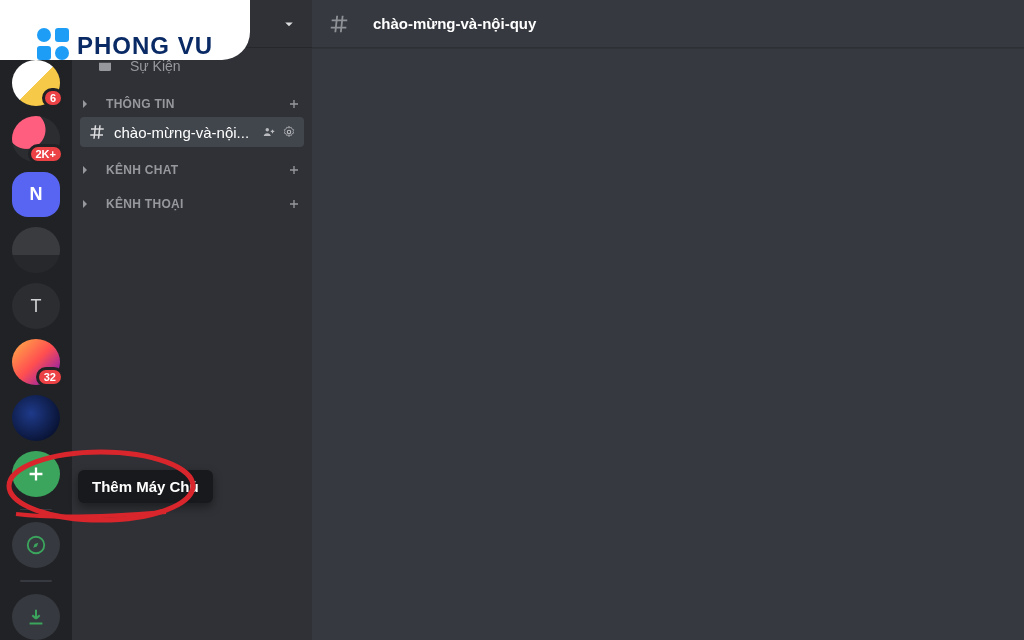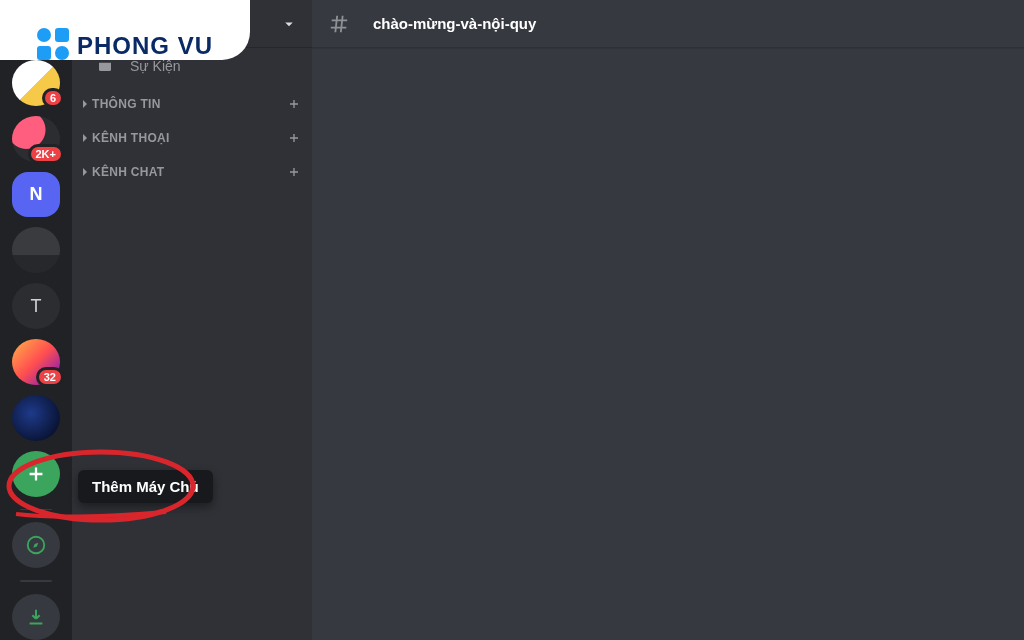--- a/index.html
+++ b/index.html
@@ -16,21 +16,21 @@
   
   .tooltip { position:absolute; left:78px; top:470px; background:#18191c; color:#fff; font-size:15px; font-weight:600; padding:8px 14px; border-radius:6px; white-space:nowrap; box-shadow:0 4px 10px rgba(0,0,0,.4); }
   .tooltip:before { content:""; position:absolute; left:-5px; top:50%; transform:translateY(-50%); border:5px solid transparent; border-right-color:#18191c; }
   
   .channels { width:240px; background:#2f3136; display:flex; flex-direction:column; color:#96989d; font-size:14px; }
   .server-head { height:48px; display:flex; align-items:center; justify-content:flex-end; padding:0 14px; border-bottom:1px solid rgba(0,0,0,.2); }
   .server-head svg { width:18px; height:18px; color:#dcddde; cursor:pointer; }
   .static-item { display:flex; align-items:flex-end; gap:16px; padding:6px 16px; margin:2px 8px; border-radius:4px; color:#96989d; cursor:pointer; }
   .static-item svg { width:18px; height:18px; flex:0 0 18px; }
   .cat { display:flex; align-items:center; justify-content:space-between; padding:14px 10px 4px 8px; font-size:12px; font-weight:600; letter-spacing:.3px; color:#96989d; cursor:pointer; }
-  .cat-left { display:flex; align-items:center; gap:2px; }
+  .cat-left { display:flex; align-items:center; gap:16px; }
   .cat-left svg { width:10px; height:10px; }
   .cat .plus { width:16px; height:16px; cursor:pointer; }
   .chan { display:flex; align-items:center; gap:8px; padding:6px 8px; margin:1px 8px; border-radius:4px; color:#96989d; cursor:pointer; }
   .chan.active { background:rgba(79,84,92,.6); color:#fff; }
   .chan svg.hash { width:18px; height:18px; flex:0 0 18px; color:#8e9297; }
   .chan.active svg.hash { color:#dcddde; }
   .chan-name { flex:1; white-space:nowrap; overflow:hidden; text-overflow:ellipsis; font-size:15px; }
   .chan-icons { display:flex; gap:6px; }
   .chan-icons svg { width:14px; height:14px; color:#b9bbbe; }
   
@@ -124,39 +124,56 @@
         <svg viewBox="0 0 10 10" fill="currentColor">
             <path d="M3 1l4 4-4 4z"></path>
           </svg>
         <span>THÔNG TIN</span>
       </span>
       <svg class="plus" viewBox="0 0 24 24" fill="none" stroke="currentColor" stroke-width="2">
           <path d="M12 6v12M6 12h12"></path>
         </svg>
     </div>
 
+    <div class="chan active">
+      <svg class="hash" viewBox="0 0 24 24" fill="currentColor">
+          <path d="M10 3L8 21M16 3l-2 18M4 8h17M3 16h17" stroke="currentColor" stroke-width="2" fill="none"></path>
+        </svg>
+      <span class="chan-name">chào-mừng-và-nội...</span>
+      <span class="chan-icons">
+        <svg viewBox="0 0 24 24" fill="currentColor">
+            <circle cx="9" cy="8" r="3"></circle>
+            <path d="M3 19c0-3 3-5 6-5s6 2 6 5"></path>
+            <path d="M18 8v6M15 11h6" stroke="currentColor" stroke-width="2" fill="none"></path>
+          </svg>
+        <svg viewBox="0 0 24 24" fill="currentColor">
+            <circle cx="12" cy="12" r="3" fill="none" stroke="currentColor" stroke-width="2"></circle>
+            <path d="M12 2l1 3 3-1 1 3 3 1-1 3 1 3-3 1-1 3-3-1-1 3-1-3-3 1-1-3-3-1 1-3-1-3 3-1 1-3 3 1z" fill="none" stroke="currentColor" stroke-width="1.2"></path>
+          </svg>
+      </span>
+    </div>
 
     <div class="cat">
       <span class="cat-left">
         <svg viewBox="0 0 10 10" fill="currentColor">
             <path d="M3 1l4 4-4 4z"></path>
           </svg>
-        <span>KÊNH THOẠI</span>
+        <span>KÊNH CHAT</span>
       </span>
       <svg class="plus" viewBox="0 0 24 24" fill="none" stroke="currentColor" stroke-width="2">
           <path d="M12 6v12M6 12h12"></path>
         </svg>
     </div>
 
     <div class="cat">
       <span class="cat-left">
         <svg viewBox="0 0 10 10" fill="currentColor">
             <path d="M3 1l4 4-4 4z"></path>
           </svg>
-        <span>KÊNH CHAT</span>
+        <span>KÊNH THOẠI</span>
       </span>
       <svg class="plus" viewBox="0 0 24 24" fill="none" stroke="currentColor" stroke-width="2">
           <path d="M12 6v12M6 12h12"></path>
         </svg>
     </div>
   </div>
 
   <div class="main">
     <div class="main-head">
       <svg viewBox="0 0 24 24">

